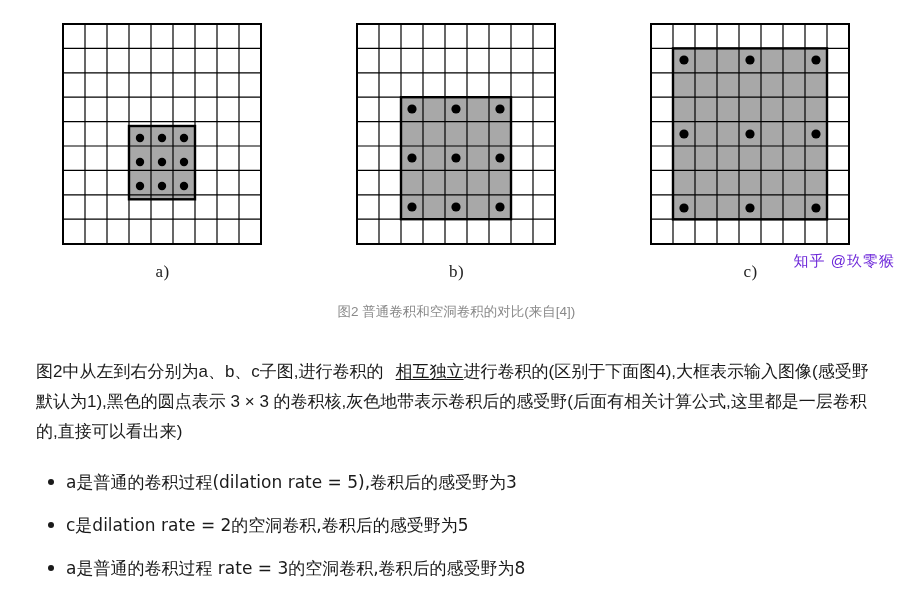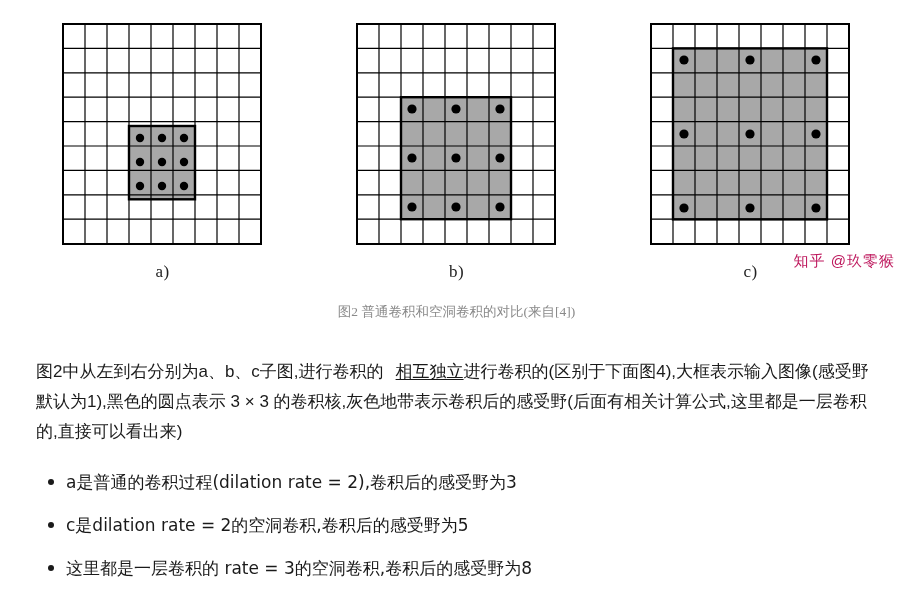--- a/index.html
+++ b/index.html
@@ -52,33 +52,32 @@
     font-size: 17px;
     color: #222;
     letter-spacing: .5px;
   }
 
   .watermark {
     position: absolute;
     right: 18px;
     top: 252px;
     font-size: 15px;
-    color: #be185d;
+    color: #6d28d9;
     letter-spacing: 1px;
   }
 
   .figure-caption {
     position: absolute;
     top: 303px;
     left: 0;
     width: 913px;
     text-align: center;
     font-size: 13.5px;
     color: #8a8a8a;
-    font-family: Liberation Serif, serif;
   }
 
   
   .body-text {
     position: absolute;
     top: 357px;
     left: 36px;
     width: 845px;
     font-size: 17px;
     line-height: 30px;
@@ -251,18 +250,18 @@
 
   <div class="watermark">知乎 @玖零猴</div>
 
   <div class="figure-caption">图2 普通卷积和空洞卷积的对比(来自[4])</div>
 
   <div class="body-text">
     <span>图2中从左到右分别为a、b、c子图,进行卷积的</span><span class="bold-underline">相互独立</span><span>进行卷积的(区别于下面图4),大框表示输入图像(感受野默认为1),黑色的圆点表示 3 × 3 的卷积核,灰色地带表示卷积后的感受野(后面有相关计算公式,这里都是一层卷积的,直接可以看出来)</span>
   </div>
 
   <ul class="bullets">
-    <li><span class="mono-ish">a是普通的卷积过程(dilation rate = 2),卷积后的感受野为3</span></li>
+    <li><span class="mono-ish">a是普通的卷积过程(dilation rate = 5),卷积后的感受野为3</span></li>
     <li><span class="mono-ish">c是dilation rate = 2的空洞卷积,卷积后的感受野为5</span></li>
-    <li><span class="mono-ish">这里都是一层卷积的 rate = 3的空洞卷积,卷积后的感受野为8</span></li>
+    <li><span class="mono-ish">a是普通的卷积过程 rate = 3的空洞卷积,卷积后的感受野为8</span></li>
   </ul>
 
 </div>
 
 </body></html>

